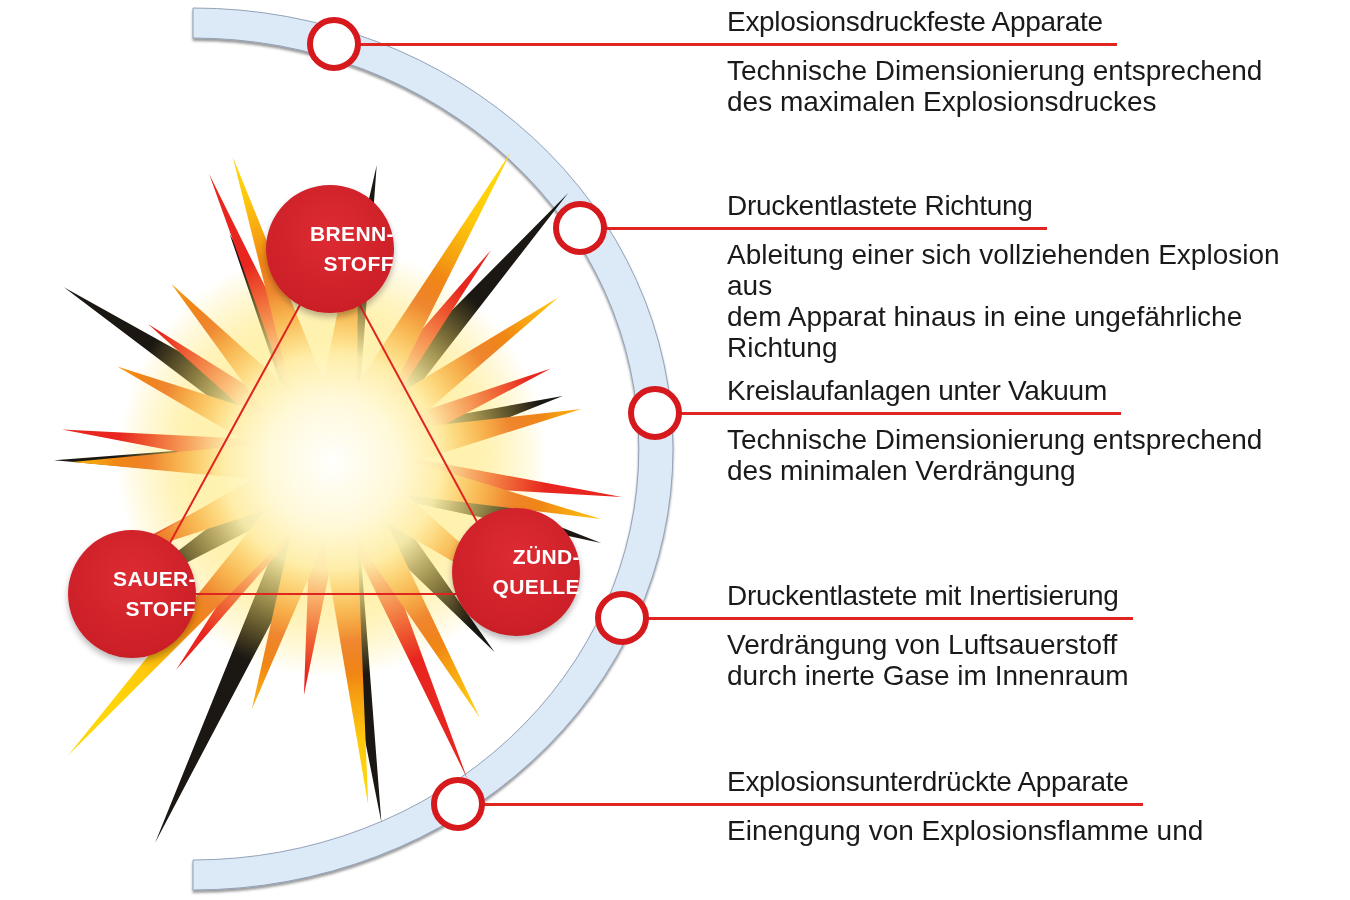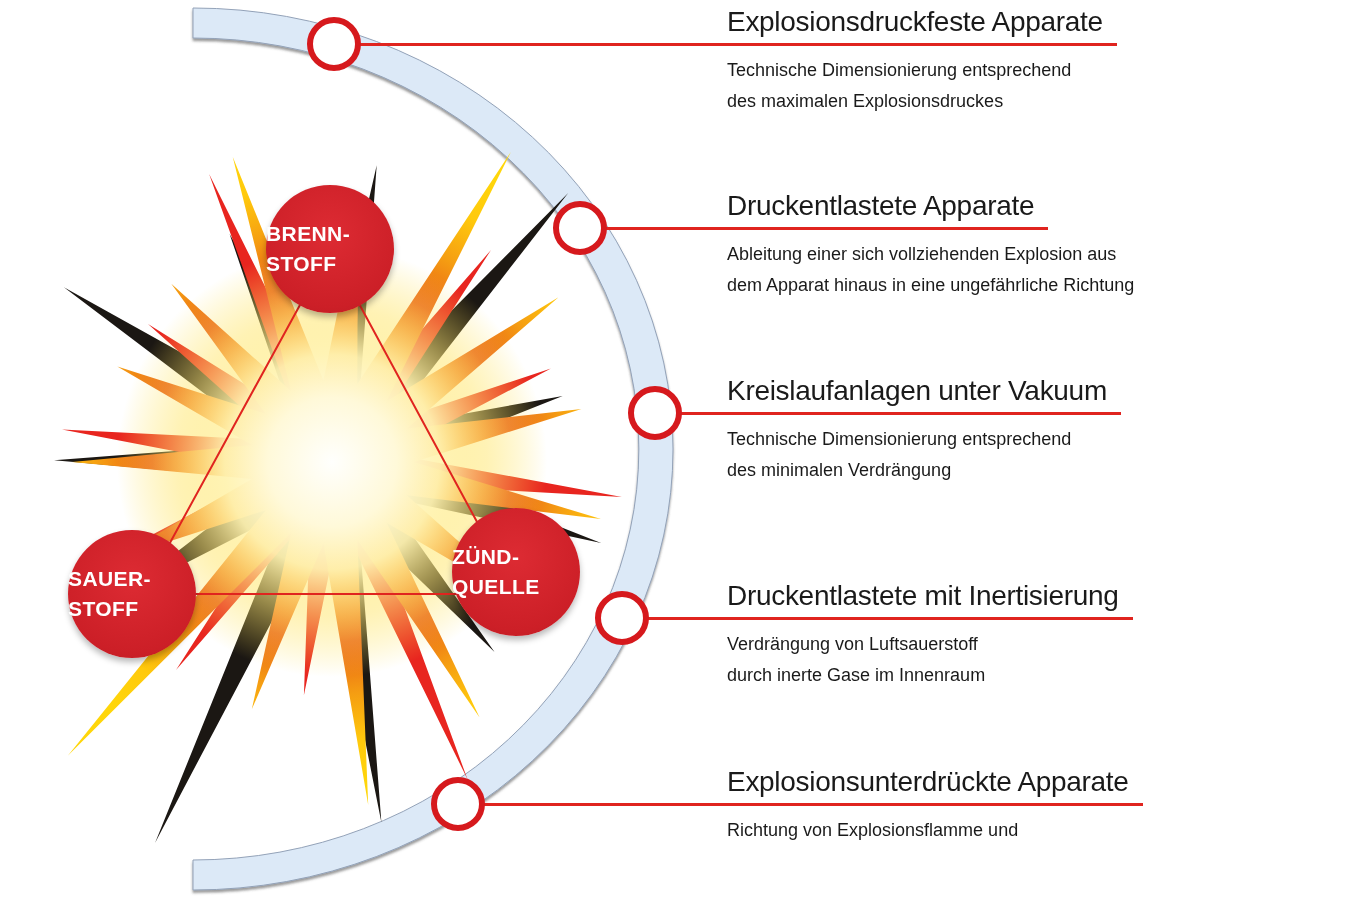--- a/index.html
+++ b/index.html
@@ -7,33 +7,33 @@
     position:relative;width:1350px;height:900px;overflow:hidden;background:#ffffff;
     font-family:"Liberation Sans","DejaVu Sans",sans-serif;color:#1a1a1a;
   }
   svg.graphic{position:absolute;left:0;top:0;pointer-events:none;}
   
   .section{position:absolute;left:727px;width:600px;}
   .section h2{
     margin:0;display:inline-block;font-size:28px;line-height:32px;font-weight:400;
     letter-spacing:-0.3px;padding:0 14px 5px 0;border-bottom:3px solid #e0241f;color:#1a1a1a;text-align:center;
   }
-  .section p{margin:9px 0 0 0;font-size:18px;line-height:31px;color:#1a1a1a;}
+  .section p{margin:9px 0 0 0;font-size:28px;line-height:31px;color:#1a1a1a;}
   .connector{position:absolute;height:3px;background:#e0241f;}
   
   .node{
     position:absolute;width:54px;height:54px;border-radius:50%;
     background:#ffffff;border:6px solid #d6191d;box-sizing:border-box;
   }
   
   .tlabel{
     position:absolute;width:128px;height:128px;border-radius:50%;
     background:radial-gradient(circle at 50% 38%, #dd2b33 0%, #cc1f27 72%, #b81b22 100%);
     box-shadow:0 4px 6px rgba(0,0,0,0.28);
-    display:flex;flex-direction:column;align-items:flex-start;justify-content:center;
+    display:flex;flex-direction:column;align-items:flex-end;justify-content:center;
     color:#ffffff;font-weight:bold;font-size:21px;line-height:30px;letter-spacing:0.4px;
     text-align:center;
   }
 </style>
 </head>
 <body>
 
 <div class="canvas">
 
   <svg class="graphic" width="1350" height="900" viewBox="0 0 1350 900">
@@ -98,21 +98,21 @@
   </div>
 
   <div class="section" style="top:6px">
     <h2>Explosionsdruckfeste Apparate</h2>
     <p>
       <span>Technische Dimensionierung entsprechend</span><br>
       <span>des maximalen Explosionsdruckes</span>
     </p>
   </div>
   <div class="section" style="top:190px">
-    <h2>Druckentlastete Apparate</h2>
+    <h2>Druckentlastete Richtung</h2>
     <p>
       <span>Ableitung einer sich vollziehenden Explosion aus</span><br>
       <span>dem Apparat hinaus in eine ungefährliche Richtung</span>
     </p>
   </div>
   <div class="section" style="top:375px">
     <h2>Kreislaufanlagen unter Vakuum</h2>
     <p>
       <span>Technische Dimensionierung entsprechend</span><br>
       <span>des minimalen Verdrängung</span>
@@ -121,17 +121,17 @@
   <div class="section" style="top:580px">
     <h2>Druckentlastete mit Inertisierung</h2>
     <p>
       <span>Verdrängung von Luftsauerstoff</span><br>
       <span>durch inerte Gase im Innenraum</span>
     </p>
   </div>
   <div class="section" style="top:766px">
     <h2>Explosionsunterdrückte Apparate</h2>
     <p>
-      <span>Richtung von Explosionsflamme und</span><br>
+      <span>Einengung von Explosionsflamme und</span><br>
     </p>
   </div>
 
 </div>
 
 </body></html>

